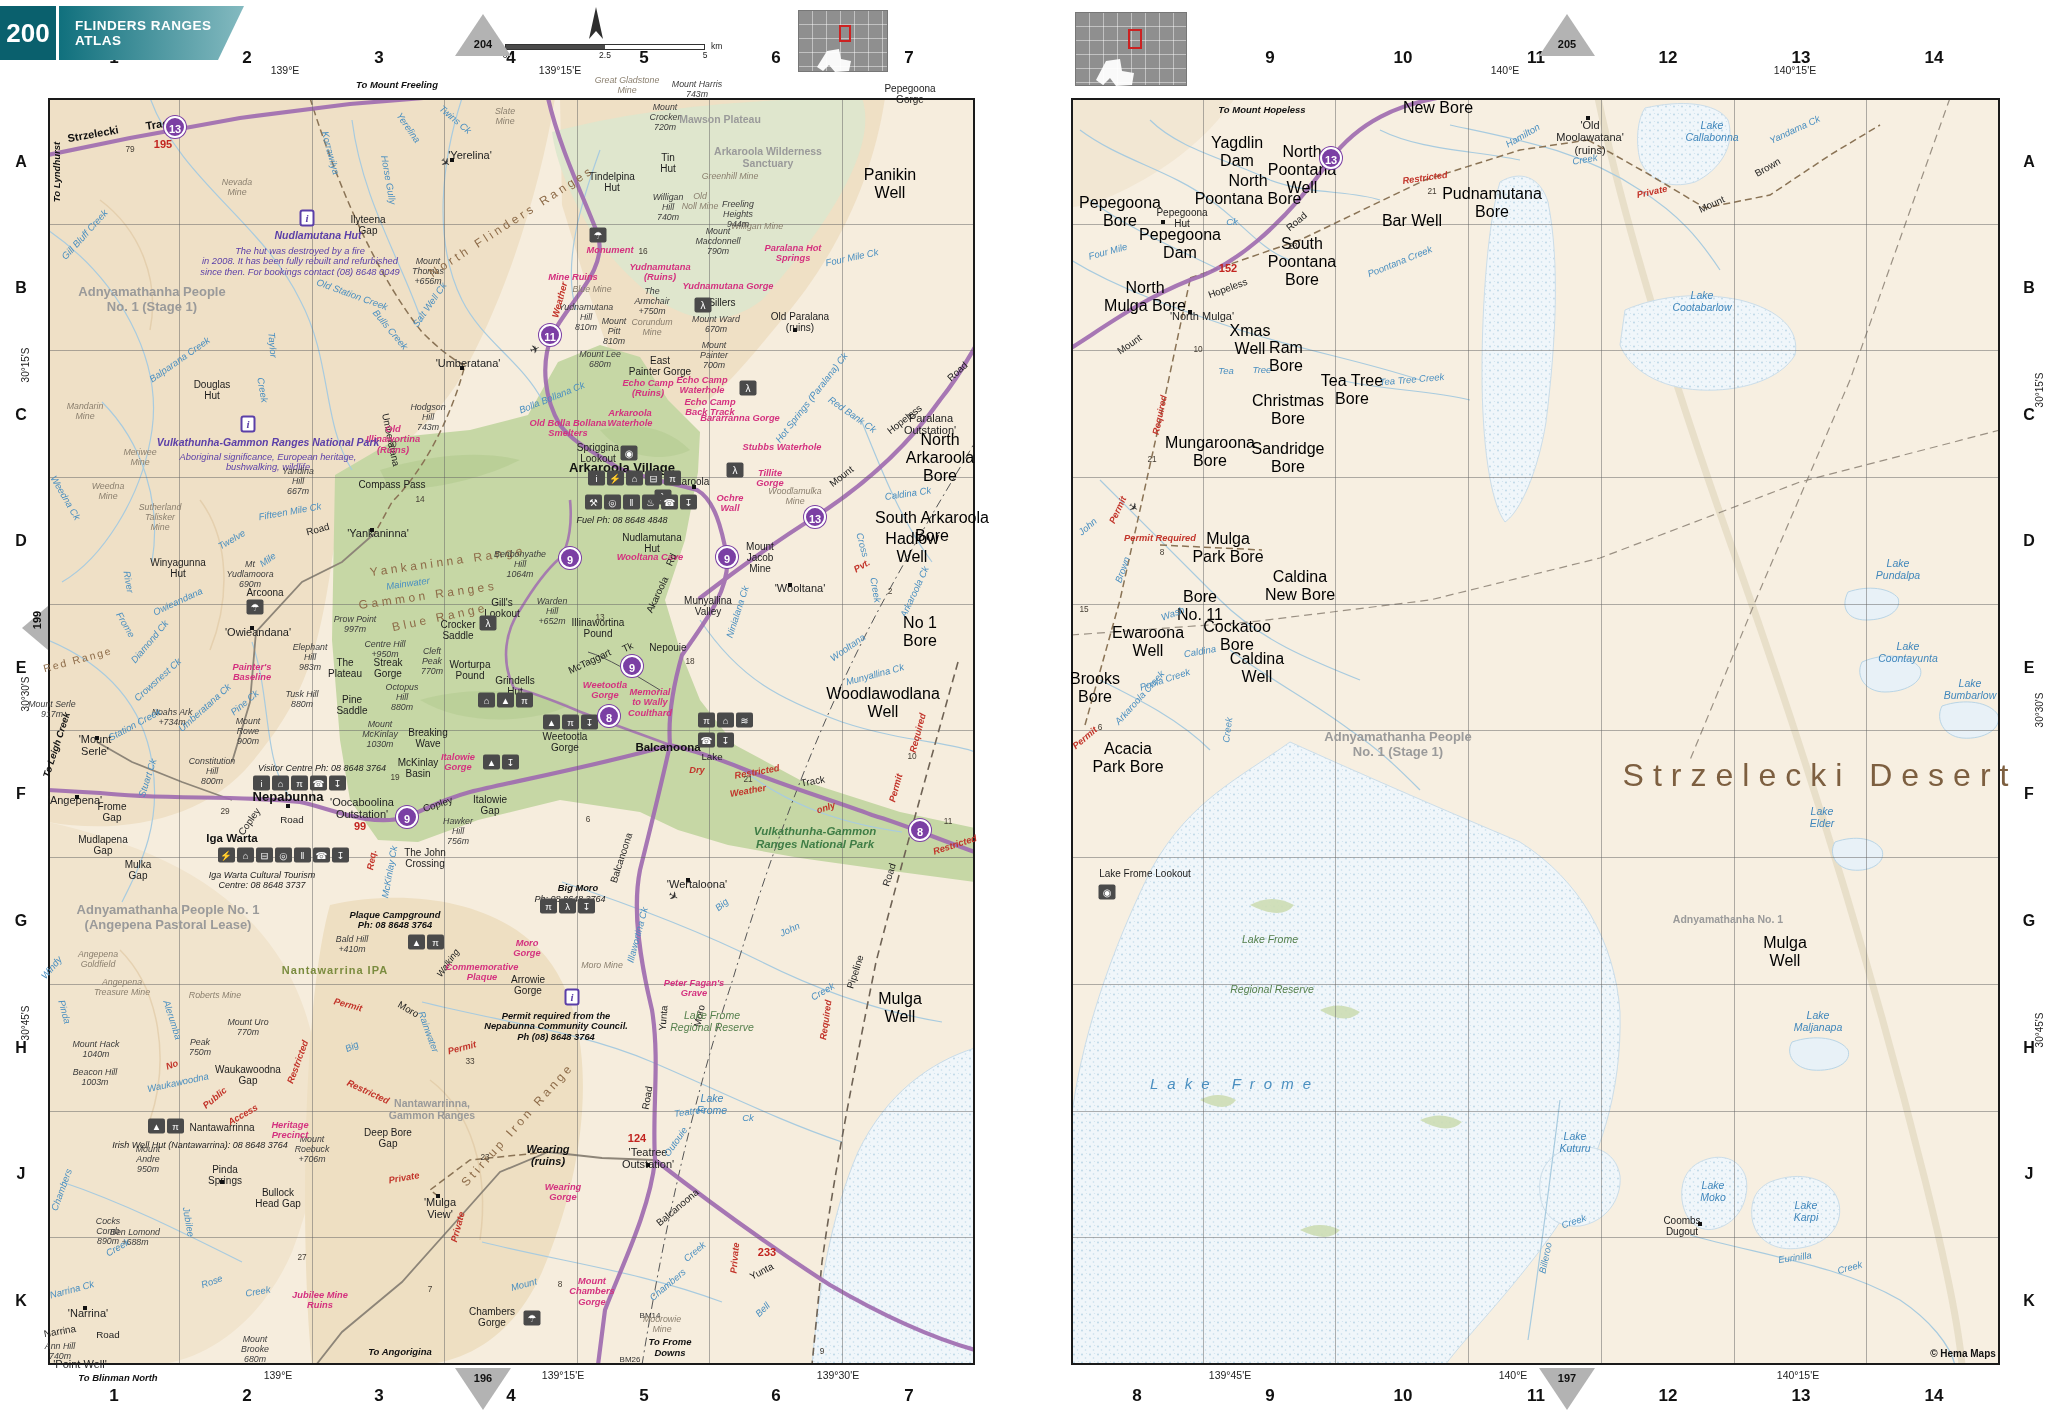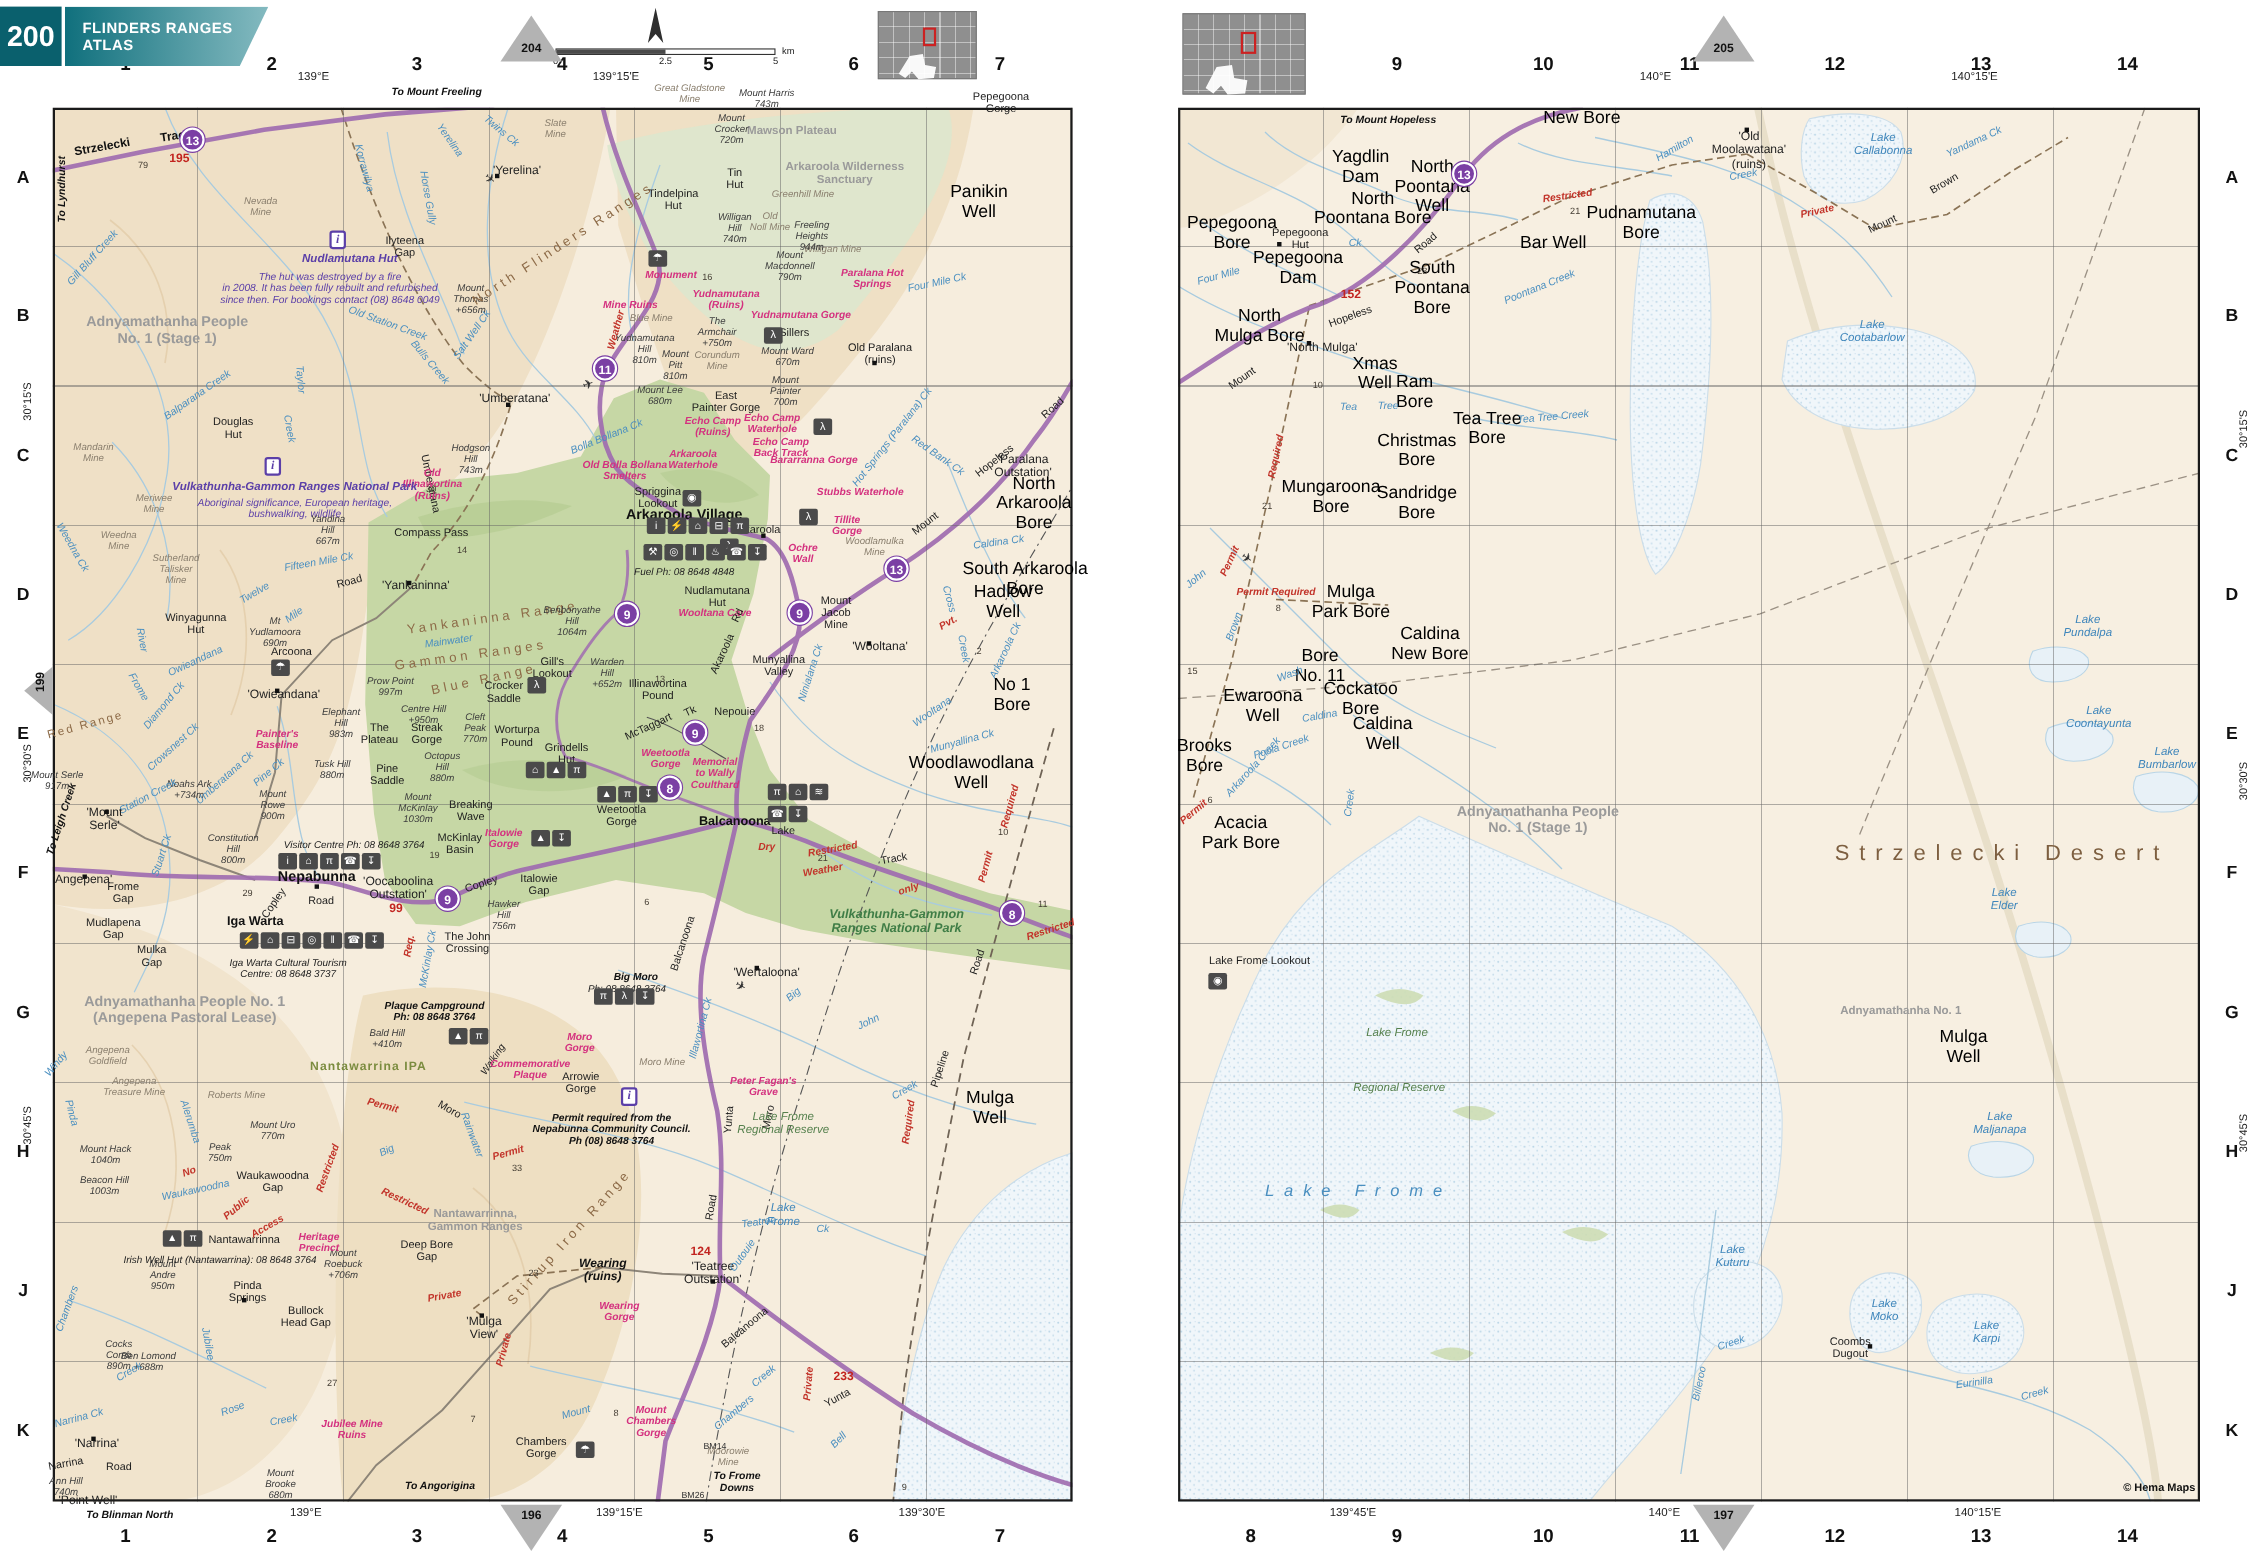--- a/index.html
+++ b/index.html
@@ -30,21 +30,21 @@
   .c-pll{font-size:13px;font-weight:bold;color:#111;}
   .c-plbi{font-size:11px;font-weight:bold;font-style:italic;color:#111;}
   .c-pq{font-size:11px;color:#222;}
   .c-hill{font-size:8.8px;font-style:italic;color:#3c3c3c;}
   .c-mine{font-size:8.8px;font-style:italic;color:#8a7f6e;}
   .c-ck{font-size:9.5px;font-style:italic;color:#4a8fc0;}
   .c-lake{font-size:10.5px;font-style:italic;color:#3f86bb;}
   .c-lakebig{font-size:15px;font-style:italic;color:#4a8fc0;letter-spacing:9px;}
   .c-range{font-size:12px;color:#8d6b48;letter-spacing:3.5px;}
   .c-rangesm{font-size:10.5px;color:#8d6b48;letter-spacing:2px;}
-  .c-desert{font-size:20px;color:#7d5f40;letter-spacing:9px;}
+  .c-desert{font-size:32px;color:#7d5f40;letter-spacing:9px;}
   .c-road{font-size:9.8px;color:#1c1c1c;}
   .c-roadb{font-size:11px;font-weight:bold;color:#111;}
   .c-red{font-size:9.3px;font-weight:bold;font-style:italic;color:#c2342a;}
   .c-redroute{font-size:11px;font-weight:bold;color:#c2241f;}
   .c-dist{font-size:8.3px;color:#443d33;}
   .c-pink{font-size:9.3px;font-weight:bold;font-style:italic;color:#d4317f;}
   .c-purple{font-size:10.5px;font-weight:bold;font-style:italic;color:#5b3fa8;}
   .c-note{font-size:9.3px;font-style:italic;color:#5b3fa8;}
   .c-noteb{font-size:9.3px;font-style:italic;font-weight:bold;color:#111;}
   .c-notei{font-size:9px;font-style:italic;color:#222;}

